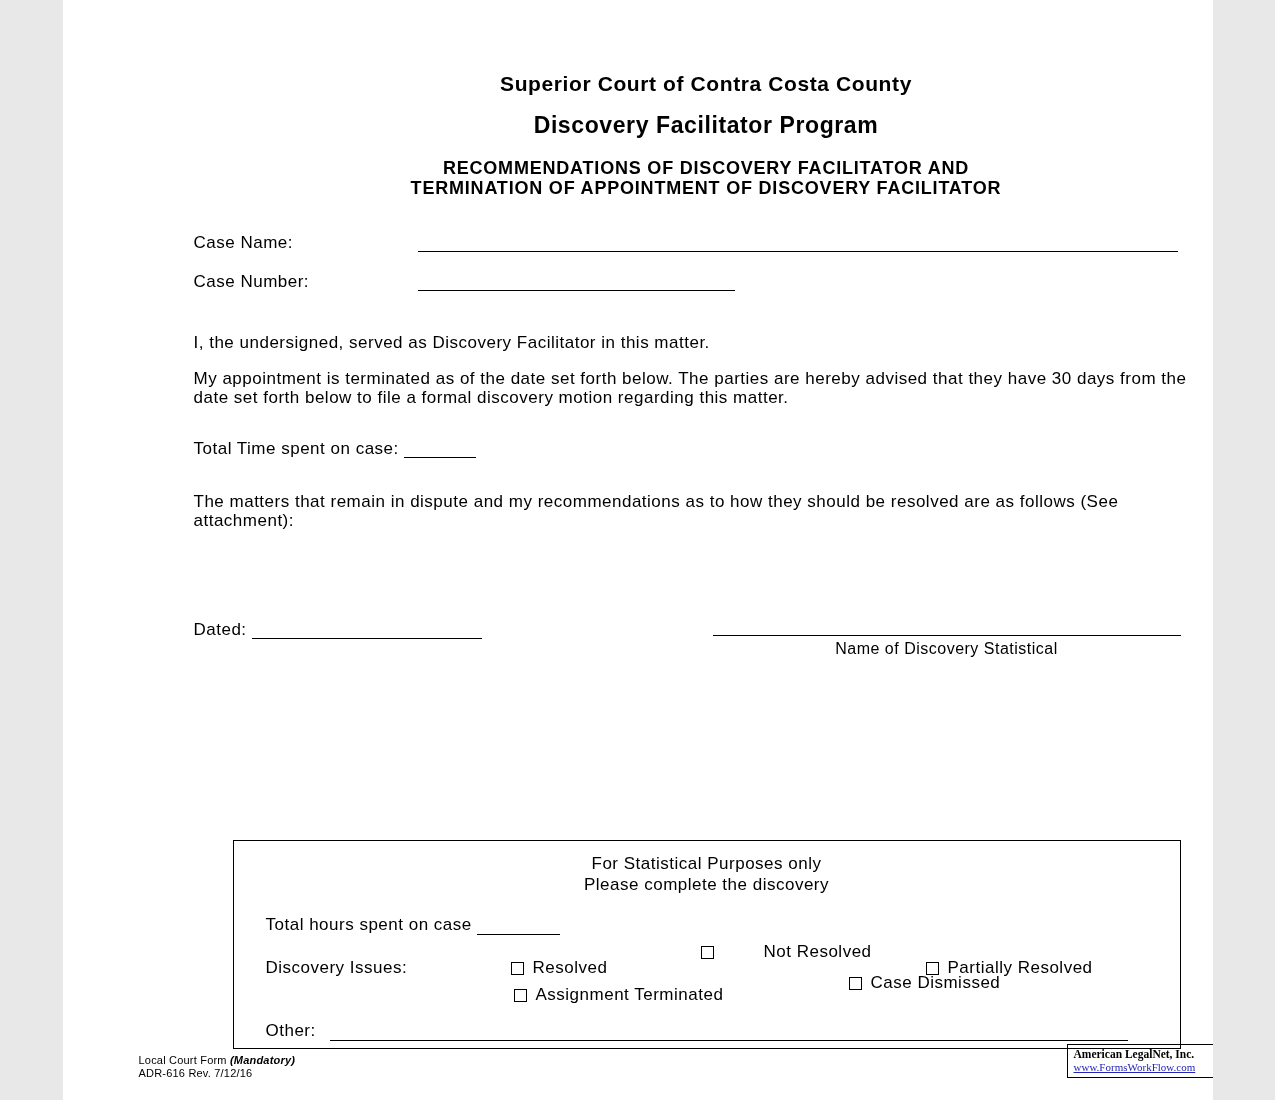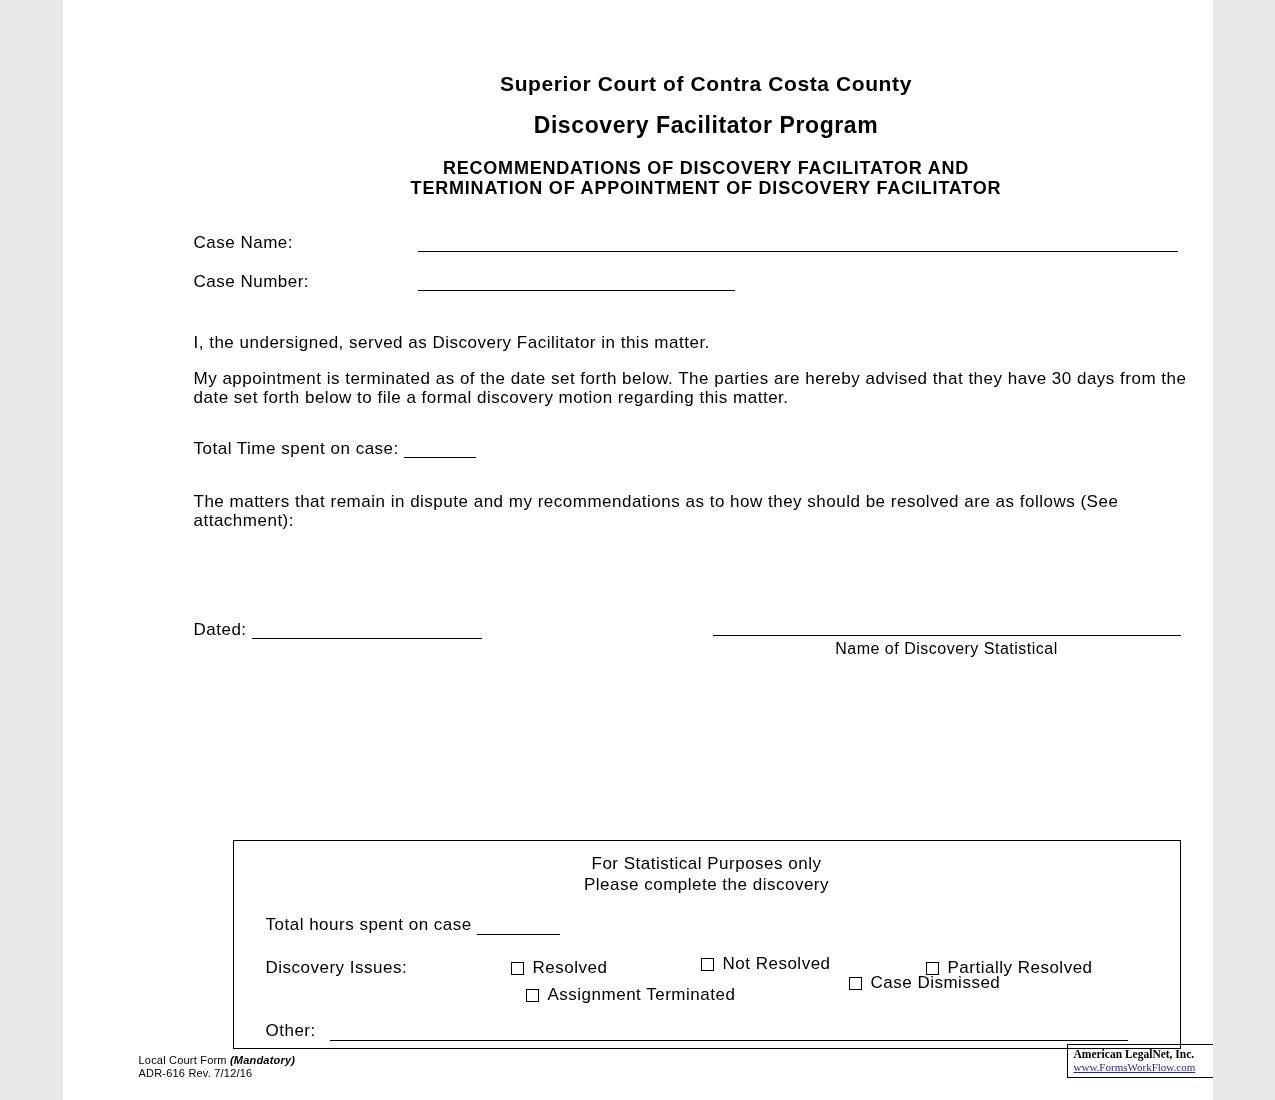--- a/index.html
+++ b/index.html
@@ -59,23 +59,23 @@
   .stats-issues-label { position: absolute; top: 117px; left: 32px; font-size: 17px; letter-spacing: 0.5px; }
   .checkbox-item { position: absolute; display: flex; align-items: center; font-size: 17px; letter-spacing: 0.5px; white-space: nowrap; }
   .checkbox-square {
     width: 13px; height: 13px;
     border: 1.5px solid #000;
     display: inline-block;
     margin-right: 9px;
     flex: 0 0 auto;
   }
   .cb-r1-a { top: 117px; left: 277px; }
-  .cb-r1-b { top: 113px; left: 467px; }
+  .cb-r1-b { top: 101px; left: 467px; gap: 41px; }
   .cb-r1-c { top: 117px; left: 692px; }
-  .cb-r2-a { top: 144px; left: 292px; }
+  .cb-r2-a { top: 144px; left: 280px; }
   .cb-r2-b { top: 132px; left: 615px; }
   .stats-other { position: absolute; top: 180px; left: 32px; font-size: 17px; letter-spacing: 0.5px; }
   .stats-other .blank-line { margin-left: 14px; }
 
   .footer-left { left: 76px; top: 1054px; font-size: 11px; line-height: 13px; letter-spacing: 0.2px; }
   .italic { font-style: italic; font-weight: bold; }
 
   .vendor-box {
     left: 1004px; top: 1044px; width: 184px; height: 34px;
     border: 1px solid #000;

